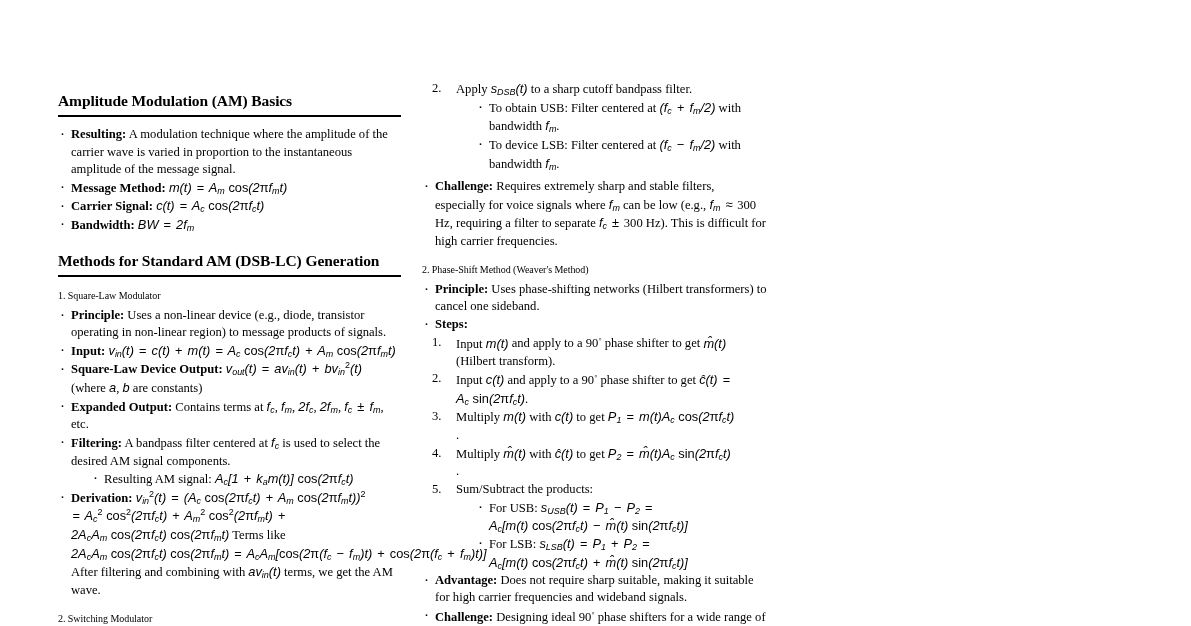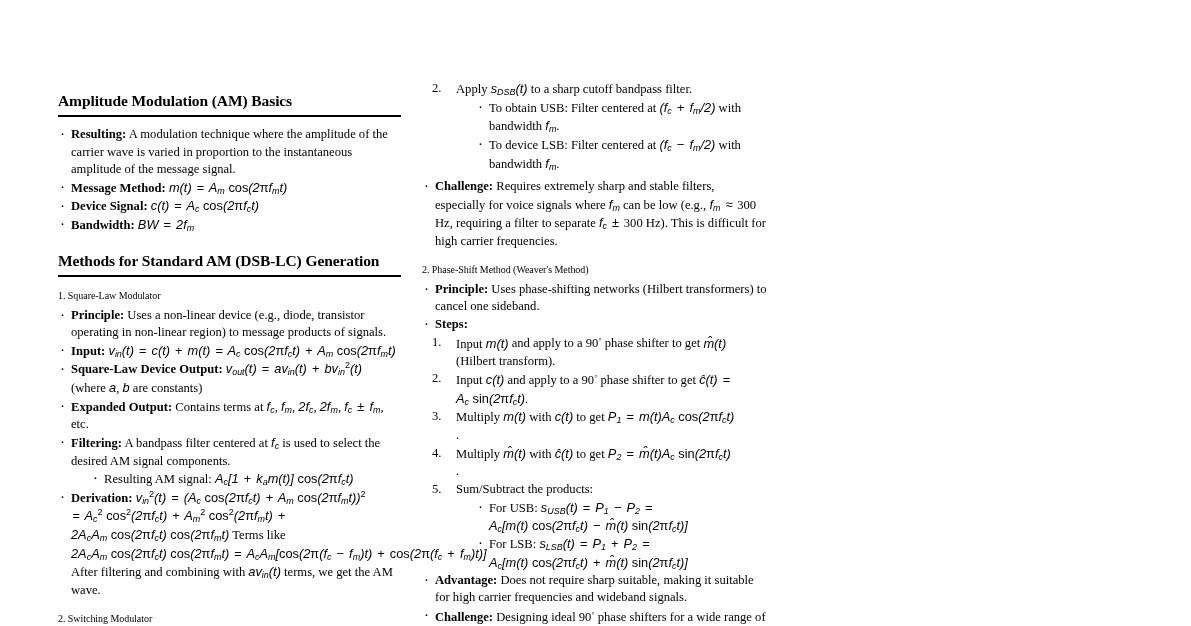--- a/index.html
+++ b/index.html
@@ -141,21 +141,21 @@
         <b>Resulting:</b>
         <span>
           A modulation technique where the amplitude of the carrier wave is varied in proportion to the instantaneous amplitude of the message signal.
         </span>
       </li>
       <li>
         <b>Message Method:</b>
         <span class="m">m(t) <span class="op">=</span> A<sub>m</sub> <span class="up">cos</span>(2<span class="up">π</span>f<sub>m</sub>t)</span>
       </li>
       <li>
-        <b>Device Signal:</b>
+        <b>Carrier Signal:</b>
         <span class="m">c(t) <span class="op">=</span> A<sub>c</sub> <span class="up">cos</span>(2<span class="up">π</span>f<sub>c</sub>t)</span>
       </li>
       <li>
         <b>Bandwidth:</b>
         <span class="m">BW <span class="op">=</span> 2f<sub>m</sub></span>
       </li>
     </ul>
 
     <div class="gap-xl"></div>
 

